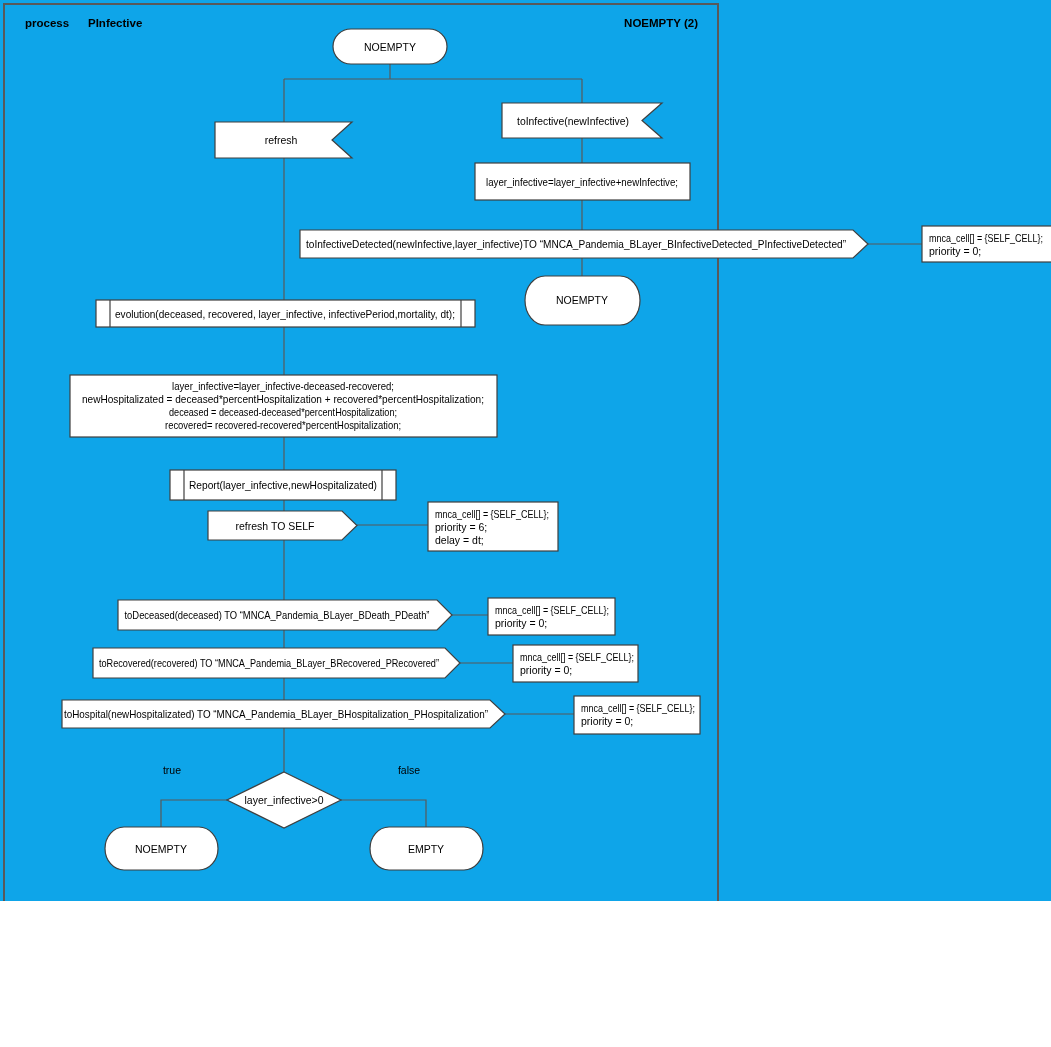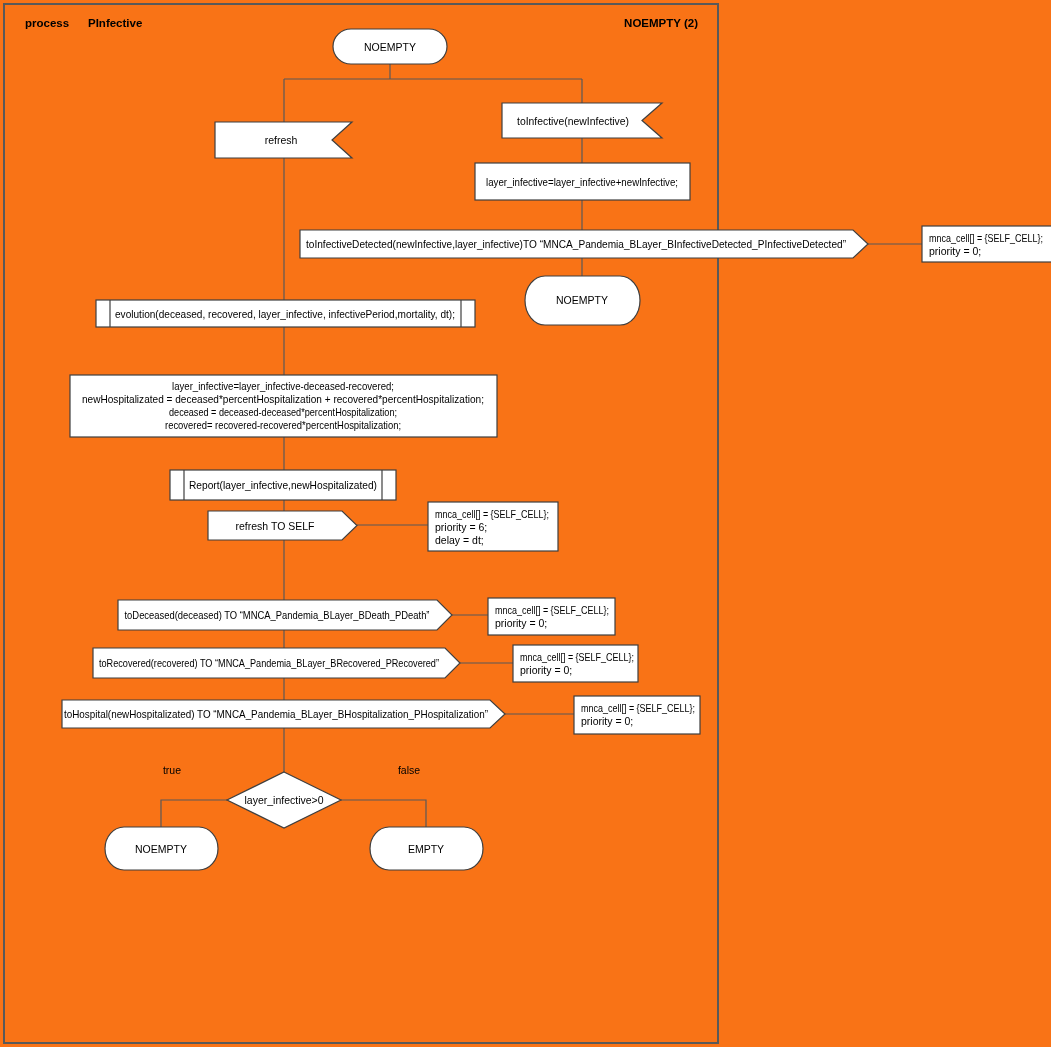--- a/index.html
+++ b/index.html
@@ -1,16 +1,16 @@
 <!DOCTYPE html>
 <html><head>
 <meta charset="utf-8">
 <style>
   html,body { margin:0; padding:0; background:#ffffff; }
-  .page { position:relative; width:1051px; height:1047px; background:#f97316; overflow:hidden; }
+  .page { position:relative; width:1051px; height:901px; background:#0ea5e9; overflow:hidden; }
   svg { display:block; }
   .shape  { fill:#ffffff; stroke:#3f3f3f; stroke-width:1.2; }
   .frame  { fill:none; stroke:#595959; stroke-width:2; }
   .link   { fill:none; stroke:#595959; stroke-width:1.2; }
   .inner  { stroke:#3f3f3f; stroke-width:1.2; }
   text { font-family:"Liberation Sans", sans-serif; font-size:10.5px; fill:#000000; }
   .ctr { text-anchor:middle; dominant-baseline:central; }
   .lft { text-anchor:start;  dominant-baseline:central; }
   .hdr { font-weight:bold; font-size:11.5px; }
 </style>

